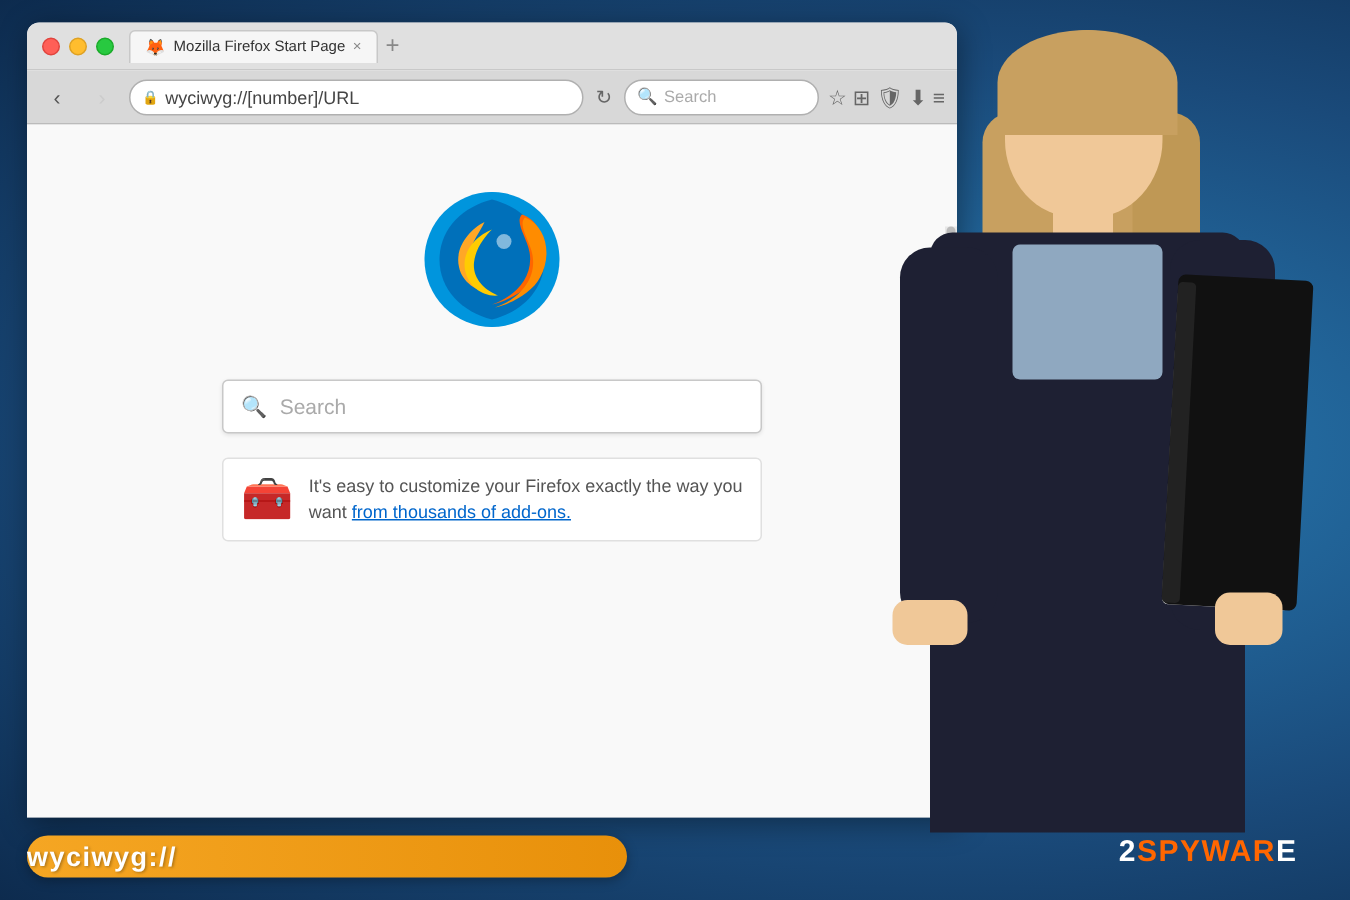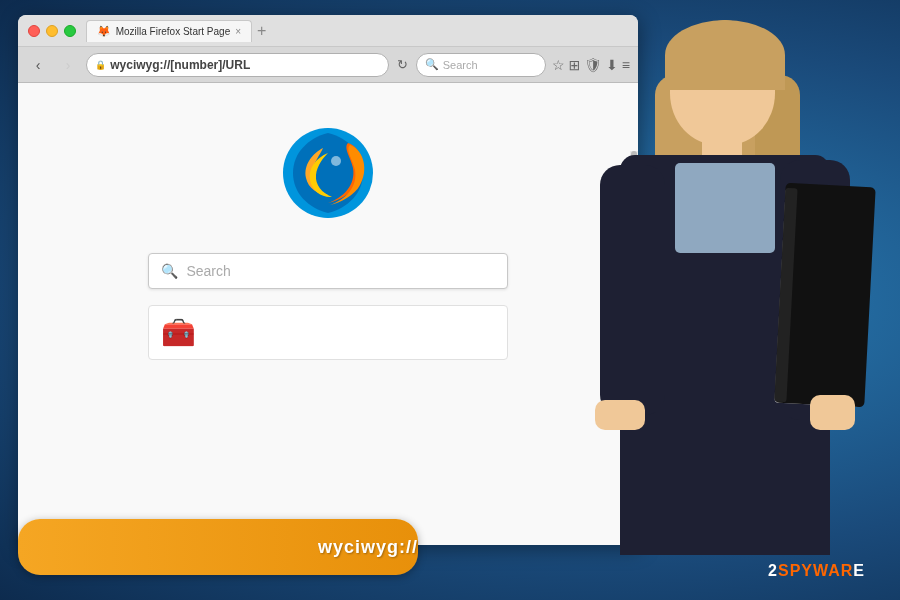--- a/index.html
+++ b/index.html
@@ -263,29 +263,29 @@
       top: 0;
       width: 340px;
       height: 560px;
       z-index: 3;
       overflow: hidden;
     }
 
     
     .bottom-banner {
       position: absolute;
-      bottom: 25px;
+      bottom: 15px;
       left: 18px;
       width: 400px;
-      height: 56px;
+      height: 28px;
       background: linear-gradient(to right, #f5a623, #e8900a);
       border-radius: 22px;
       display: flex;
       align-items: center;
-      justify-content: flex-end;
+      justify-content: flex-start;
       z-index: 10;
       box-shadow: 0 2px 8px rgba(0,0,0,0.3);
     }
 
     .bottom-banner-text {
       font-size: 18px;
       font-weight: bold;
       color: white;
       letter-spacing: 1px;
       text-shadow: 1px 1px 2px rgba(0,0,0,0.3);
@@ -343,21 +343,21 @@
       <span class="tab-new">+</span>
     </div>
   </div>
 
   <div class="nav-bar">
     <div class="nav-btn nav-btn-arrow">‹</div>
     <div class="nav-btn nav-btn-arrow" style="color:#ccc;">›</div>
 
     <div class="url-bar">
       <span class="url-bar-icon">🔒</span>
-      <span style="font-size:12px; color:#444;font-weight:bold;">wyciwyg://[number]/URL</span>
+      <span style="font-size:12px; color:#444;">wyciwyg://[number]/URL</span>
     </div>
 
     <span class="refresh-btn">↻</span>
 
     <div class="search-bar-nav">
       <span style="font-size:11px; color:#999; margin-right:4px;">🔍</span>
       <span style="font-size:11px; color:#aaa;">Search</span>
     </div>
 
     <div class="nav-icons">
@@ -389,20 +389,24 @@
       </svg>
     </div>
 
     <div class="page-search-box">
       <span class="page-search-icon">🔍</span>
       <span class="page-search-text">Search</span>
     </div>
 
     <div class="addon-promo">
       <span class="addon-icon">🧰</span>
+      <div class="addon-text">
+        <span>It's easy to customize your Firefox exactly the way you want</span>
+        <span class="addon-link">from thousands of add-ons.</span>
+      </div>
     </div>
 
     <div class="scroll-area">
       <div class="scroll-thumb"></div>
     </div>
   </div>
 </div>
 
 <div class="person-container">
   <div style="position:absolute; bottom:0; right:20px; width:310px; height:555px;">
@@ -437,16 +441,16 @@
 
     <div style="position:absolute; top:395px; left:25px; width:50px; height:30px; background:#f0c898; border-radius:10px; z-index:3;"></div>
   </div>
 </div>
 
 <div class="bottom-banner">
   <span class="bottom-banner-text">wyciwyg://</span>
 </div>
 
 <div class="spyware-logo">
-  <span style="font-size:16px; font-weight:bold; color:white; letter-spacing:1px;">
+  <span style="font-size:20px; font-weight:bold; color:white; letter-spacing:1px;">
     2<span style="color:#ff6600;">SPYWAR</span><span style="color:white;">E</span>
   </span>
 </div>
 
 </body></html>

